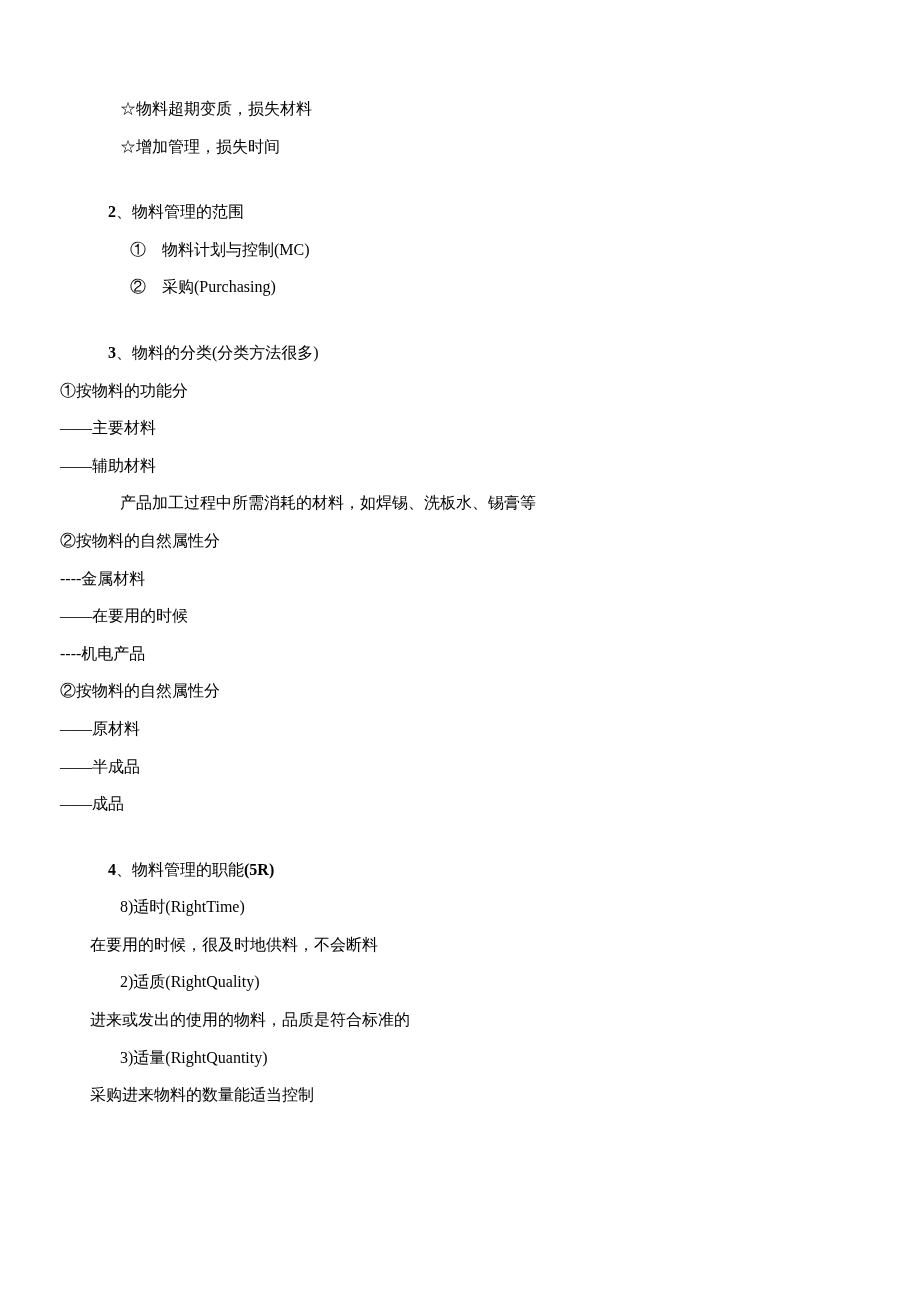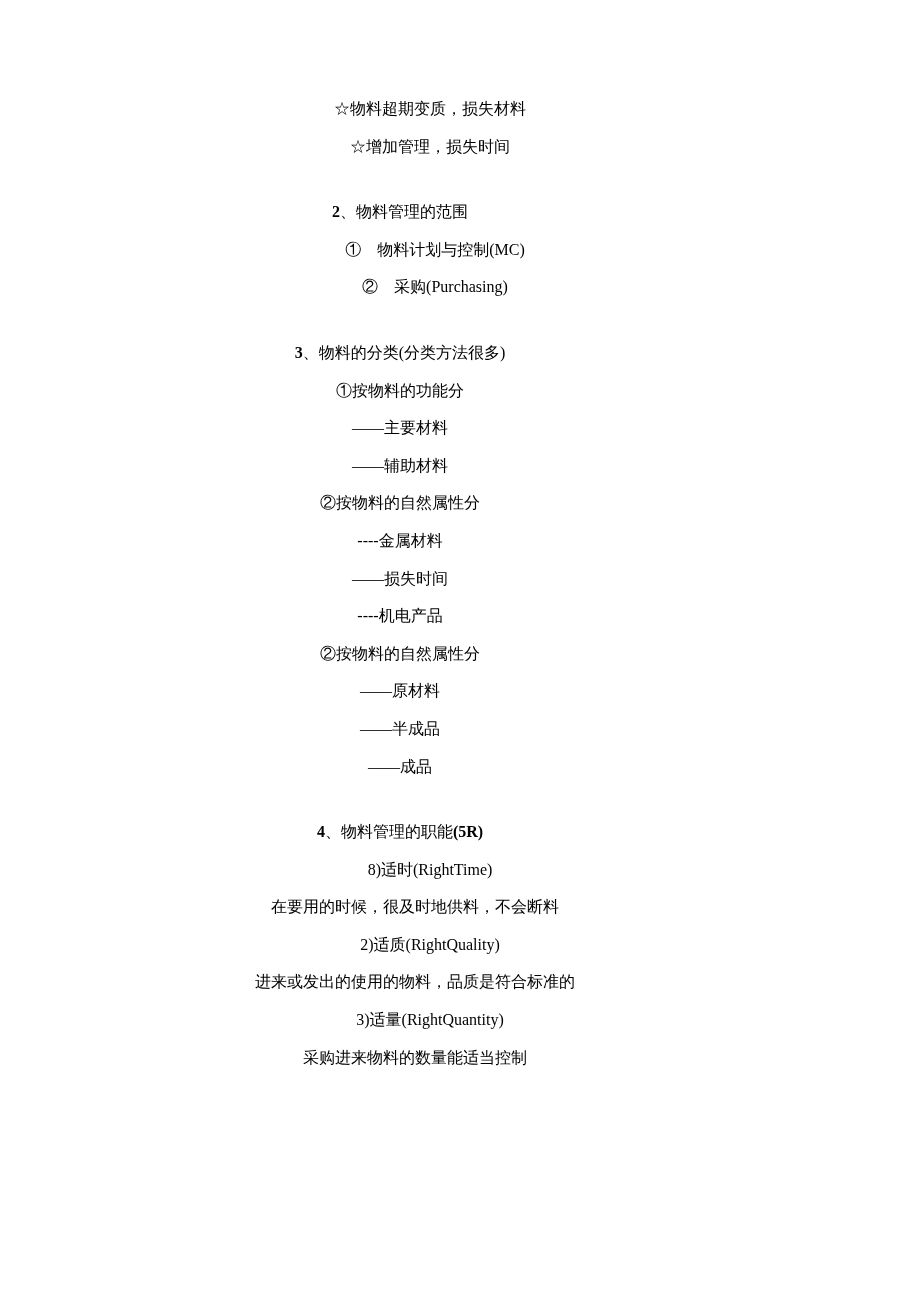--- a/index.html
+++ b/index.html
@@ -9,35 +9,35 @@
     font-family: "SimSun", "宋体", "Times New Roman", serif;
     font-size: 16px;
     color: #000000;
     line-height: 1.9;
   }
   .page {
     width: 800px;
     min-height: 1301px;
     padding: 90px 60px 60px 60px;
     box-sizing: border-box;
-    text-align: center;
   }
   .para {
     margin: 0;
     padding: 0;
     line-height: 2.35;
   }
   .indent-1 { padding-left: 60px; }
   .indent-out { padding-left: 0; }
   .section-num {
     font-weight: bold;
     font-family: "Times New Roman", serif;
   }
   .heading {
     margin-top: 28px;
+    margin-left: 48px;
   }
   .circle-num {
     padding-left: 70px;
   }
   .circle-num-tight {
     padding-left: 70px;
   }
   .sub-1r { padding-left: 60px; }
   .sub-desc { padding-left: 30px; }
   .bold5r { font-weight: bold; font-family: "Times New Roman", serif; }
@@ -55,23 +55,24 @@
   </p>
   <p class="para circle-num">①　物料计划与控制(MC)</p>
   <p class="para circle-num">②　采购(Purchasing)</p>
 
   <p class="para heading">
     <span class="section-num">3</span><span>、物料的分类(分类方法很多)</span>
   </p>
   <p class="para indent-out">①按物料的功能分</p>
   <p class="para indent-out">——主要材料</p>
   <p class="para indent-out">——辅助材料</p>
+  <p class="para indent-1">产品加工过程中所需消耗的材料，如焊锡、洗板水、锡膏等</p>
   <p class="para indent-out">②按物料的自然属性分</p>
   <p class="para indent-out">----金属材料</p>
-  <p class="para indent-out">——损失时间</p>
+  <p class="para indent-out">——在要用的时候</p>
   <p class="para indent-out">----机电产品</p>
   <p class="para indent-out">②按物料的自然属性分</p>
   <p class="para indent-out">——原材料</p>
   <p class="para indent-out">——半成品</p>
   <p class="para indent-out">——成品</p>
 
   <p class="para heading">
     <span class="section-num">4</span><span>、物料管理的职能</span><span class="bold5r">(5R)</span>
   </p>
   <p class="para sub-1r">8)适时(RightTime)</p>

